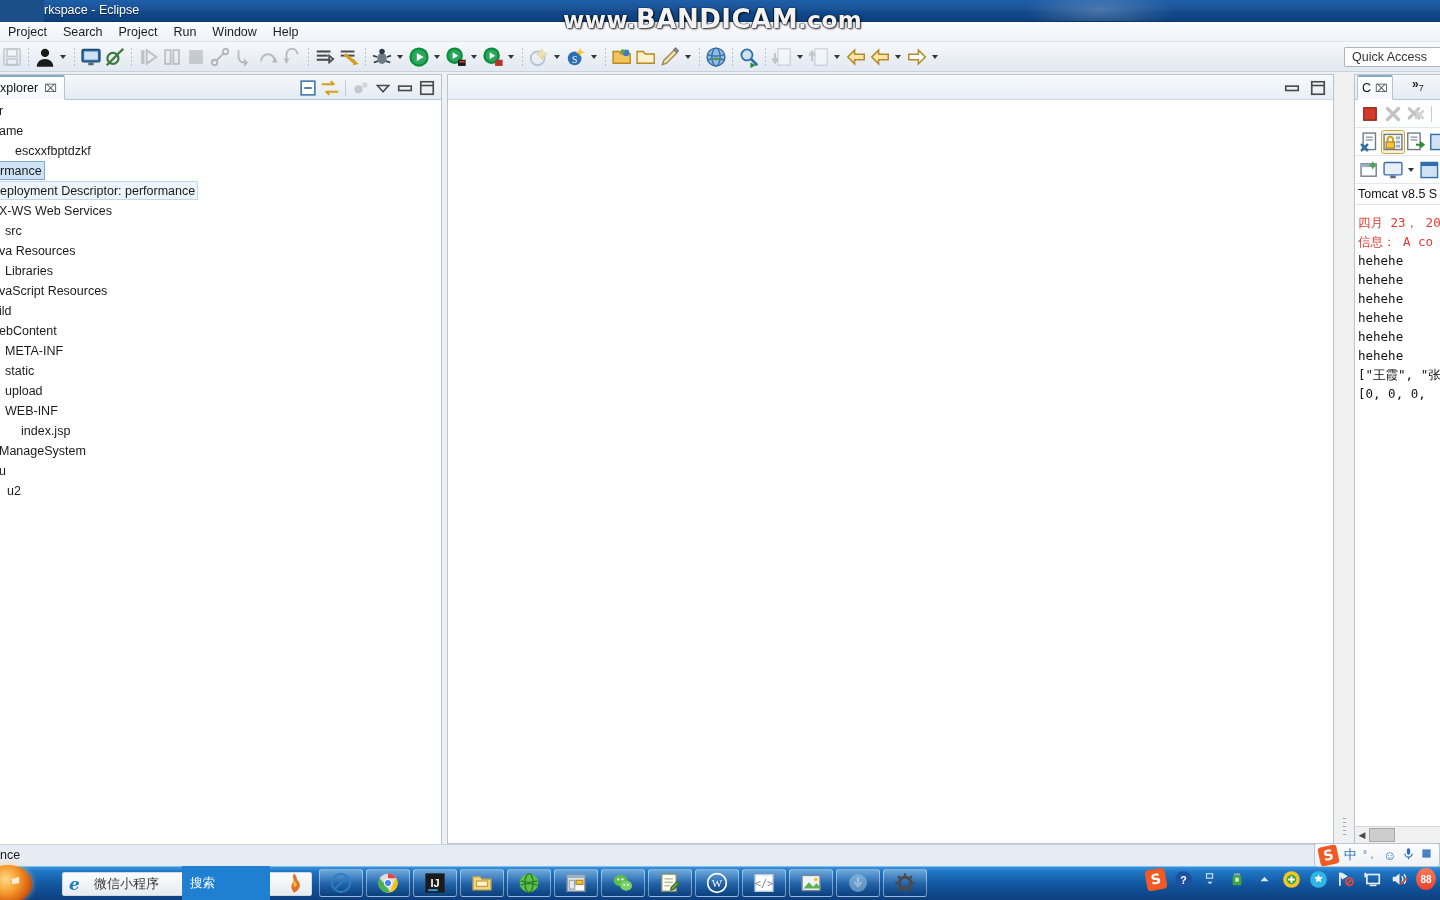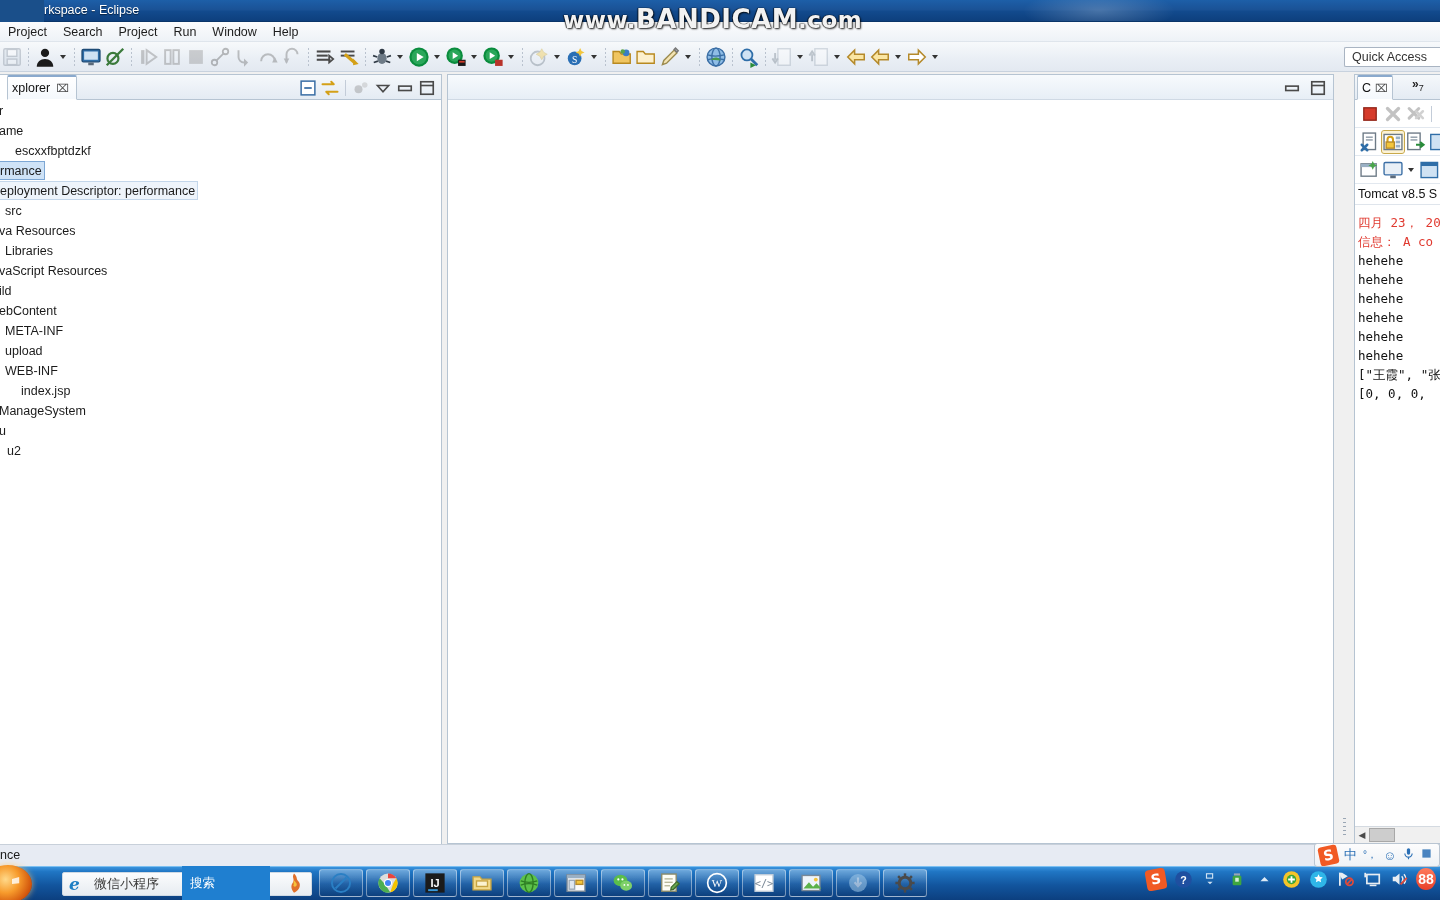--- a/index.html
+++ b/index.html
@@ -97,21 +97,21 @@
     font-size:12.5px; color:#333; line-height:19px; padding-left:7px;
     overflow:hidden; white-space:nowrap;
   }
 
   
   .workbench{ position:absolute; left:0; top:72px; width:1440px; height:772px; background:#f0f0f0; }
 
   
   .view-explorer{
     position:absolute; left:-1px; top:2px; width:443px; height:799px;
-    background:#fff; border:1px solid #b6c4d2; border-left:none;padding-left:12px;
+    background:#fff; border:1px solid #b6c4d2; border-left:none;
   }
   .view-tabbar{
     height:25px; position:relative;
     background:linear-gradient(to bottom,#f5f8fb,#e4ebf3);
     border-bottom:1px solid #b6c4d2;
   }
   .view-tab{
     position:absolute; left:-4px; top:0; height:25px;
     background:linear-gradient(to bottom,#ffffff,#f4f8fc);
     border:1px solid #b6c4d2; border-bottom:1px solid #fff; border-top:2px solid #8aa9cd;
@@ -275,21 +275,21 @@
     position:relative;
   }
   .tapp.plain{ background:transparent; border:1px solid transparent; }
   .ic{ width:22px; height:22px; display:block; }
 
   .tray{ position:absolute; right:4px; top:869px; display:flex; align-items:center; gap:7px; }
   .tray-item{ width:20px; height:20px; display:flex; align-items:center; justify-content:center; }
   .badge88{
     width:22px; height:22px; border-radius:50%;
     background:linear-gradient(to bottom,#ff7a5c,#e8402a);
-    color:#fff; font-size:14px; font-weight:bold;
+    color:#fff; font-size:10px; font-weight:bold;
     display:flex; align-items:center; justify-content:center;
   }
   .tray-sogou{
     width:21px; height:21px; background:#f15a24; border-radius:4px; transform:rotate(-10deg);
     color:#fff; font-weight:bold; font-size:14px; text-align:center; line-height:20px;
     font-family:"DejaVu Sans", sans-serif;
   }
 </style>
 </head>
 <body>
@@ -606,39 +606,45 @@
       <div class="trow">
           <span class="lbl" style="left:16px">escxxfbptdzkf</span>
         </div>
       <div class="trow sel">
           <span class="lbl" style="left:-2px">rmance</span>
         </div>
       <div class="trow boxed">
           <span class="lbl" style="left:-2px">eployment Descriptor: performance</span>
         </div>
       <div class="trow">
+          <span class="lbl" style="left:0px">X-WS Web Services</span>
+        </div>
+      <div class="trow">
           <span class="lbl" style="left:6px">src</span>
         </div>
       <div class="trow">
           <span class="lbl" style="left:0px">va Resources</span>
         </div>
       <div class="trow">
           <span class="lbl" style="left:6px">Libraries</span>
         </div>
       <div class="trow">
           <span class="lbl" style="left:0px">vaScript Resources</span>
         </div>
       <div class="trow">
           <span class="lbl" style="left:0px">ild</span>
         </div>
       <div class="trow">
           <span class="lbl" style="left:0px">ebContent</span>
         </div>
       <div class="trow">
           <span class="lbl" style="left:6px">META-INF</span>
+        </div>
+      <div class="trow">
+          <span class="lbl" style="left:6px">static</span>
         </div>
       <div class="trow">
           <span class="lbl" style="left:6px">upload</span>
         </div>
       <div class="trow">
           <span class="lbl" style="left:6px">WEB-INF</span>
         </div>
       <div class="trow">
           <span class="lbl" style="left:22px">index.jsp</span>
         </div>

